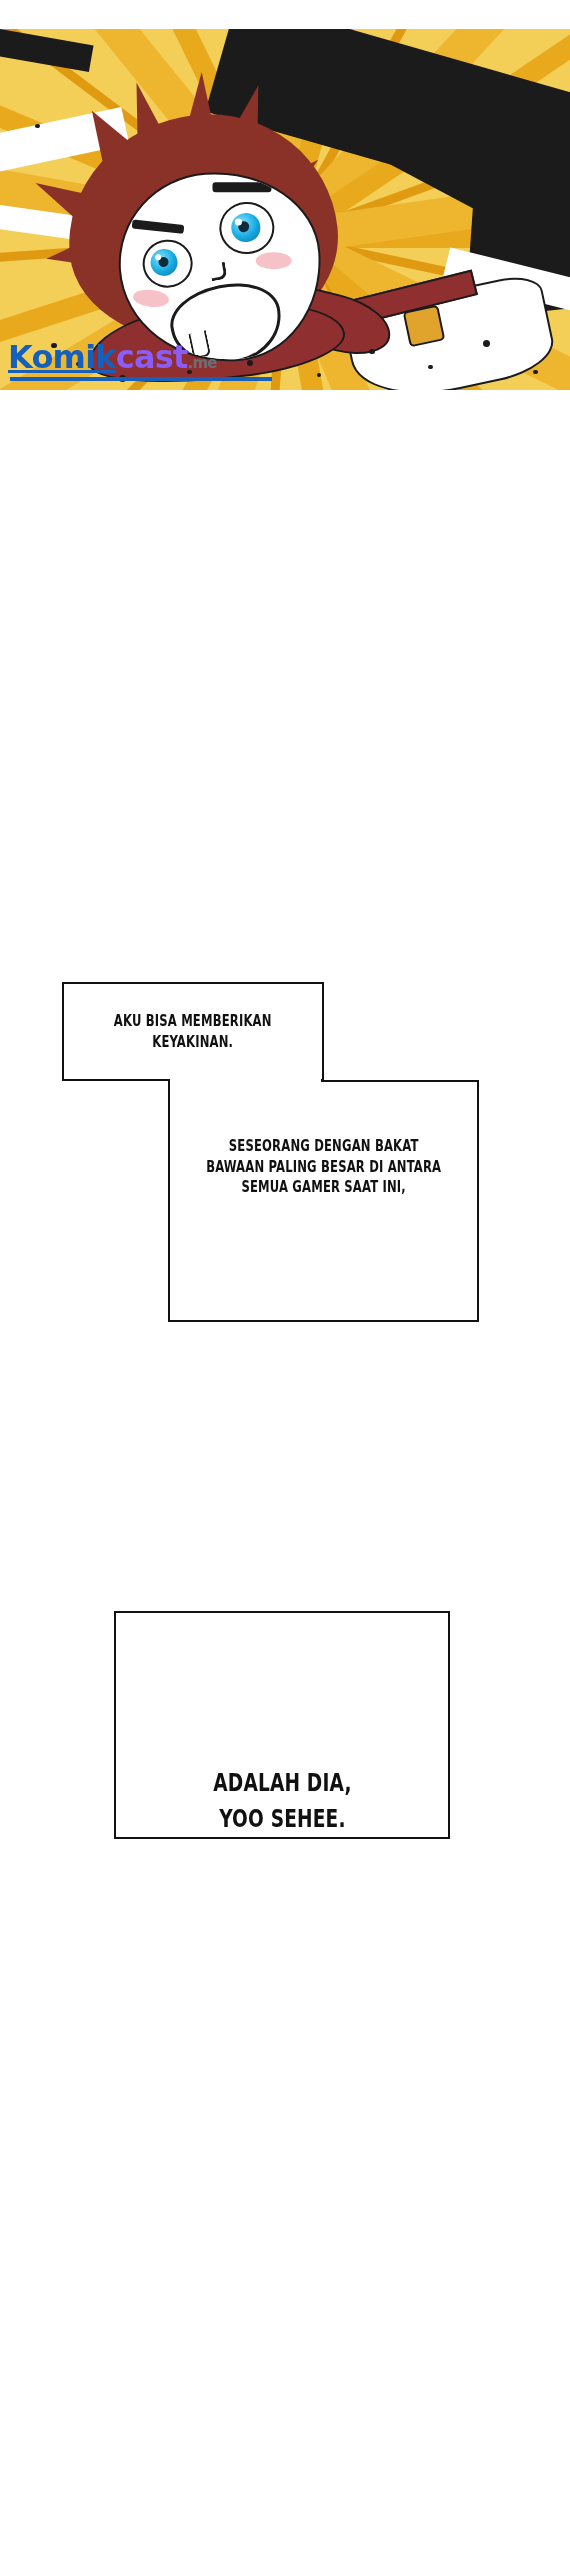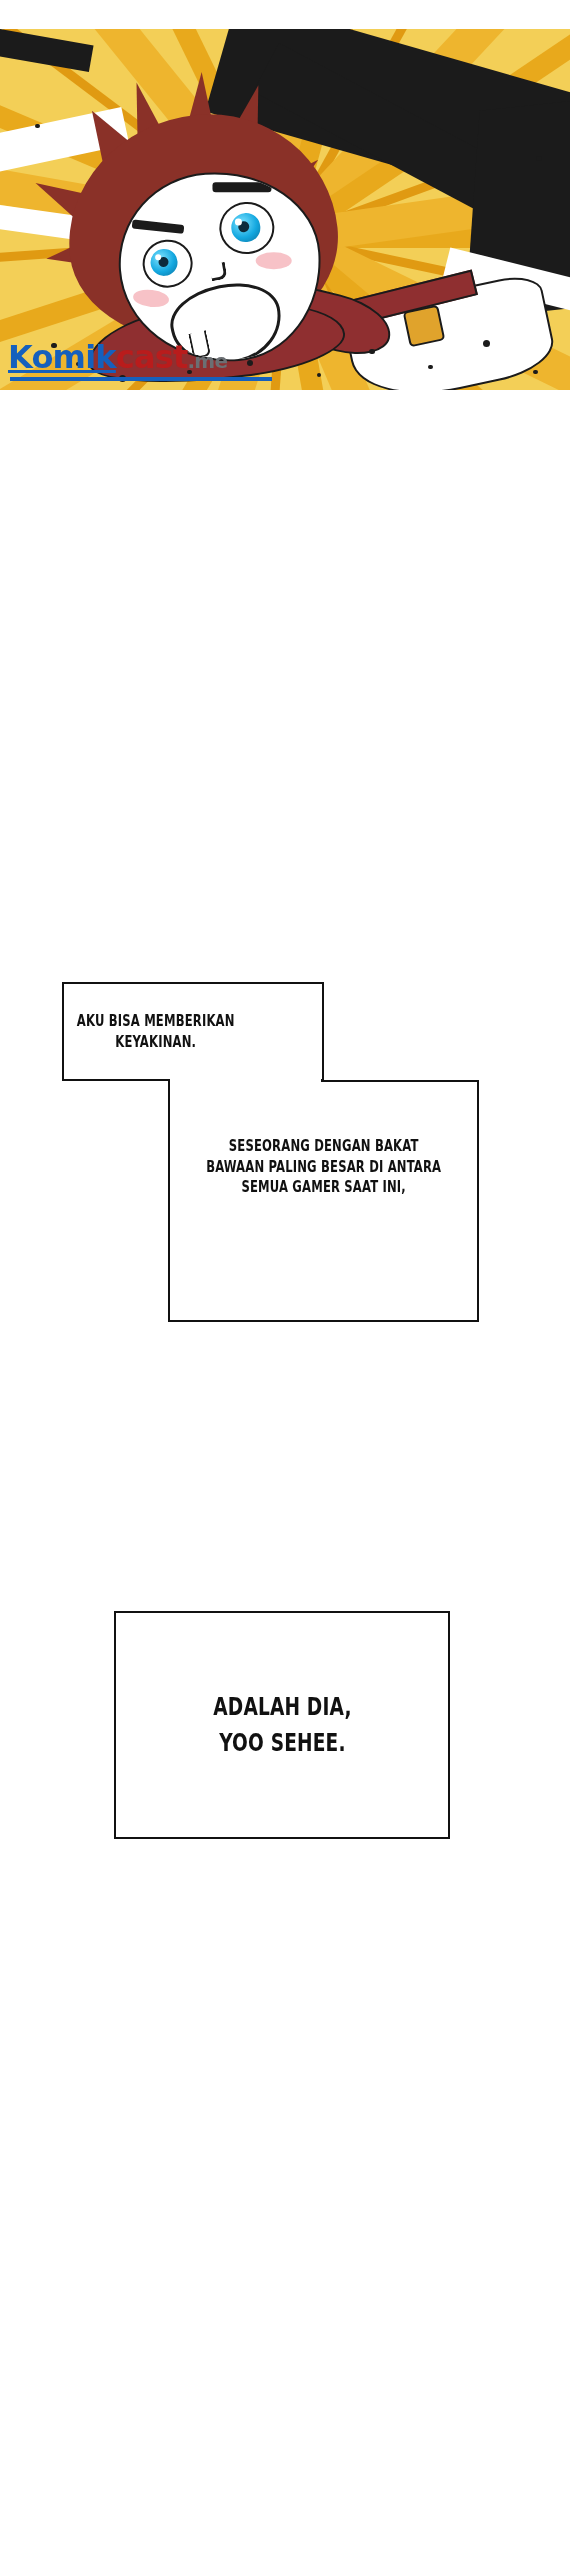--- a/index.html
+++ b/index.html
@@ -277,24 +277,24 @@
     left: 8px;
     top: 341px;
     font-size: 32px;
     font-weight: bold;
     letter-spacing: -0.8px;
     font-family: "DejaVu Sans", sans-serif;
     line-height: 1;
     white-space: nowrap;
   }
   #watermark .k { color: #1560bd; text-decoration: underline; }
-  #watermark .c { color: #b91c1c; }
+  #watermark .c { color: #8b5cf6; }
   #watermark .me {
     color: #6b6f73;
-    font-size: 20px;
+    font-size: 15px;
     font-weight: bold;
   }
   #watermark .underline-bar {
     position: absolute;
     left: 1.6px;
     top: 36px;
     width: 262px;
     height: 4px;
     background: #1560bd;
   }
@@ -314,36 +314,36 @@
     letter-spacing: 0.2px;
     line-height: 1.38;
     transform: scaleX(.86);
     transform-origin: center center;
     white-space: pre-line;
   }
 
   #bubble-1 {
     left: 62px; top: 982px;
     width: 262px; height: 99px;
-    display: flex; align-items: center; justify-content: flex-start;
+    display: flex; align-items: center; justify-content: center;
   }
   #bubble-1 .bubble-text { font-size: 15px; }
 
   #bubble-2 {
     left: 168px; top: 1080px;
     width: 311px; height: 242px;
     display: flex; align-items: flex-start; justify-content: center;
     padding-top: 54px;
   }
   #bubble-2 .bubble-text { font-size: 15px; }
 
   #bubble-3 {
     left: 114px; top: 1611px;
     width: 336px; height: 228px;
-    display: flex; align-items: center; justify-content: center;
+    display: flex; align-items: flex-end; justify-content: center;
   }
   #bubble-3 .bubble-text { font-size: 24px; line-height: 1.5; }
 
   
   .merge-patch {
     position: absolute;
     background: #ffffff;
   }
   #merge-1 {
     left: 170px; top: 1077px;

